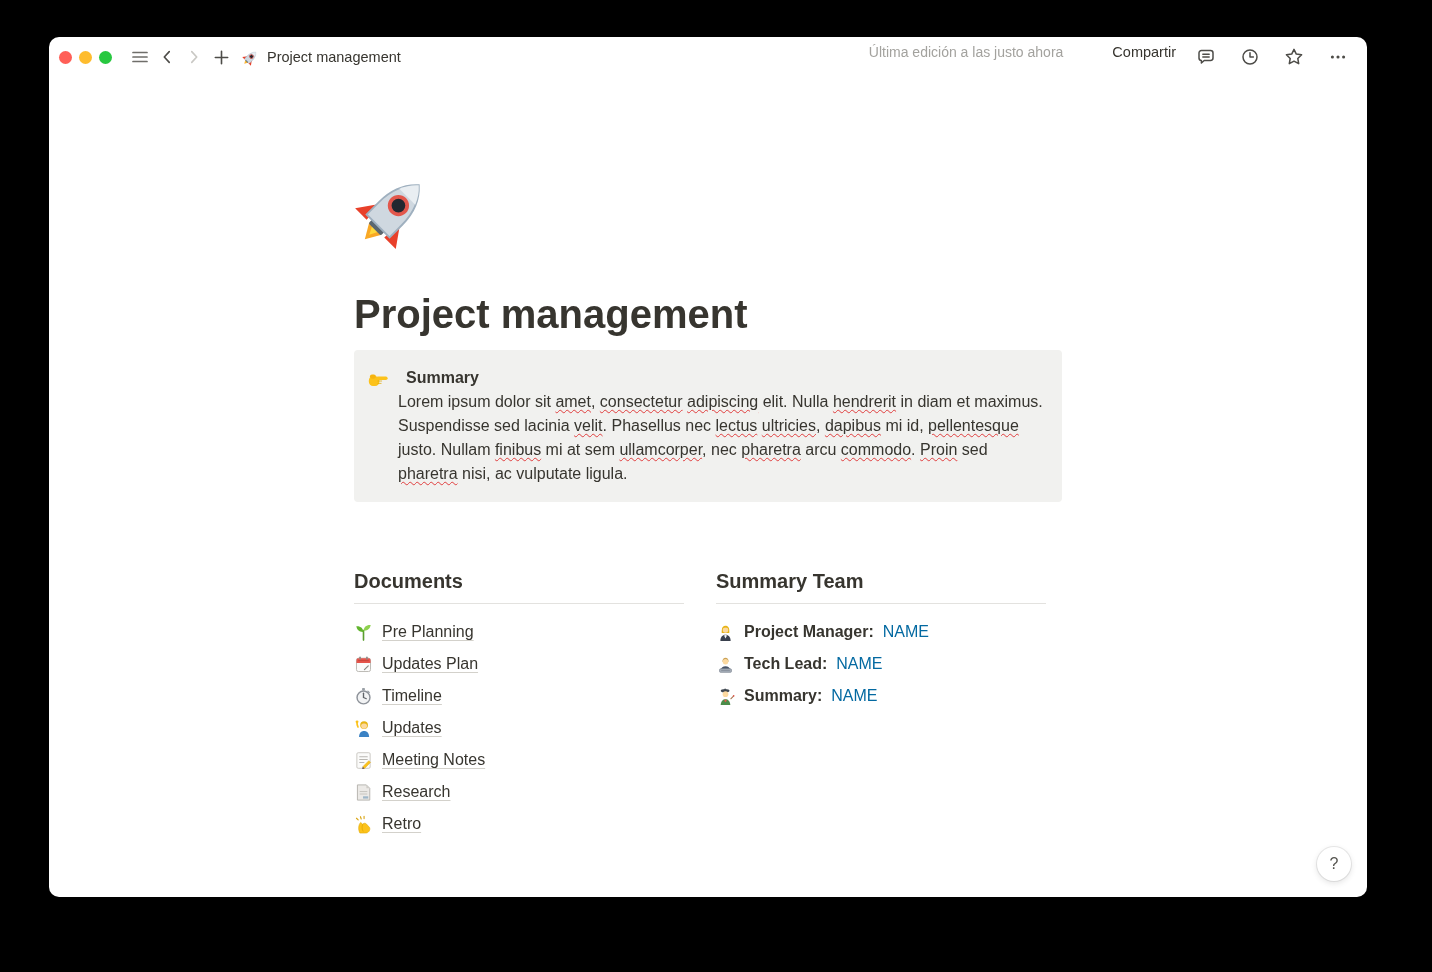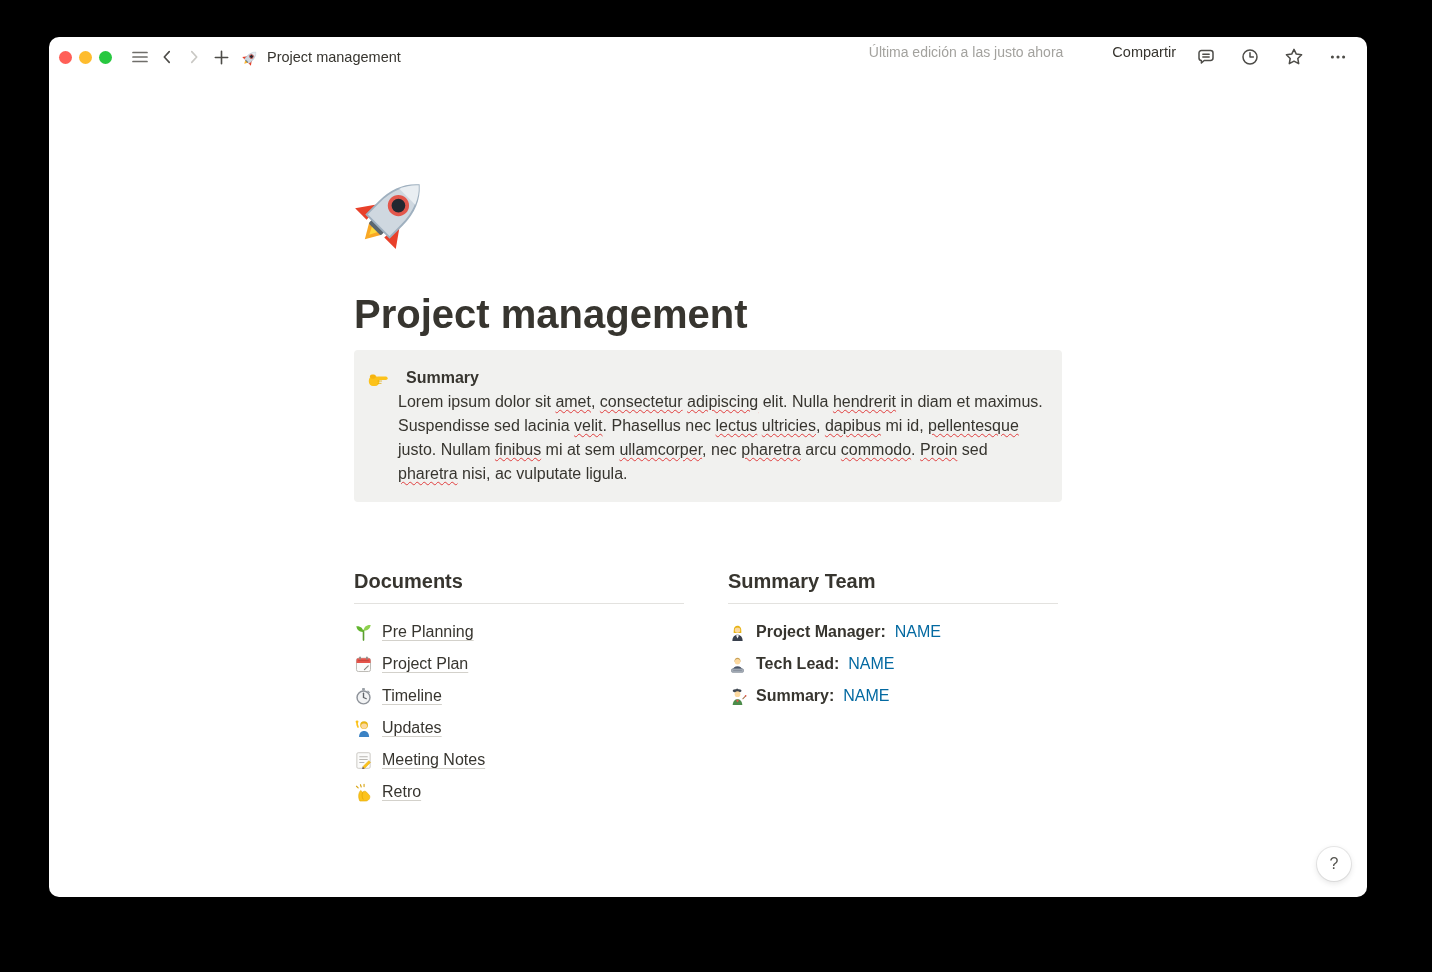--- a/index.html
+++ b/index.html
@@ -40,21 +40,21 @@
   .page-title{margin:40px 0 0;font-size:40px;line-height:48px;font-weight:700;color:var(--text);}
   .callout{margin-top:12px;background:var(--callout-bg);border-radius:4px;padding:16px 16px 16px 12px;display:flex;gap:8px;}
   .callout-icon{width:24px;height:24px;flex:none;display:flex;align-items:center;justify-content:center;margin-top:1px;}
   .callout-heading{font-weight:700;font-size:16px;line-height:24px;margin-left:8px;}
   .callout-body{font-size:16px;line-height:24px;}
   .sq{
     text-decoration:underline;text-decoration-style:wavy;
     text-decoration-color:var(--squiggle-red);text-decoration-thickness:1px;
     text-underline-offset:2px;
   }
-  .columns{display:flex;gap:44px;margin-top:66px;}
+  .columns{display:flex;gap:32px;margin-top:66px;}
   .col{width:330px;}
   .col h3{margin:0;font-size:20px;line-height:26px;font-weight:700;color:var(--text);
     padding-bottom:9px;border-bottom:1px solid var(--divider);}
   .item-list{padding-top:12px;}
   .doc-item{height:32px;display:flex;align-items:center;gap:9px;font-size:16px;cursor:pointer;}
   .doc-label{
     text-decoration:underline;text-decoration-color:var(--link-underline);
     text-decoration-thickness:1px;text-underline-offset:3px;
   }
   .team-item{height:32px;display:flex;align-items:center;gap:9px;font-size:16px;}
@@ -199,21 +199,21 @@
 
             <div class="doc-item">
               <svg class="emoji-svg" viewBox="0 0 20 20">
                 <rect x="2.6" y="3.4" width="14.8" height="14" rx="2" fill="#fbfbfa" stroke="#b9b7b2" stroke-width="1"></rect>
                 <path d="M2.6 5.4 a2 2 0 0 1 2 -2 h10.8 a2 2 0 0 1 2 2 v3 H2.6 Z" fill="#e5544b"></path>
                 <path d="M4.4 5.9 h11.2" stroke="#c8423a" stroke-width="1"></path>
                 <rect x="5.6" y="1.6" width="1.6" height="3.4" rx="0.8" fill="#8a8883"></rect>
                 <rect x="12.8" y="1.6" width="1.6" height="3.4" rx="0.8" fill="#8a8883"></rect>
                 <path d="M11 15.4 L15 11.4" stroke="#8a8883" stroke-width="1.3" stroke-linecap="round"></path>
               </svg>
-              <span class="doc-label">Project Plan</span>
+              <span class="doc-label">Updates Plan</span>
             </div>
 
             <div class="doc-item">
               <svg class="emoji-svg" viewBox="0 0 20 20">
                 <rect x="8.5" y="1" width="3" height="2.6" rx="0.7" fill="#9aa0a6"></rect>
                 <path d="M14.6 4.4 L16 5.8" stroke="#9aa0a6" stroke-width="1.4" stroke-linecap="round"></path>
                 <circle cx="10" cy="11" r="6.8" fill="#f2f3f4" stroke="#8d9299" stroke-width="1.5"></circle>
                 <path d="M10 11 V6.6" stroke="#5f6368" stroke-width="1.4" stroke-linecap="round"></path>
                 <path d="M10 11 L13 12.4" stroke="#5f6368" stroke-width="1.2" stroke-linecap="round"></path>
               </svg>
@@ -235,20 +235,29 @@
             <div class="doc-item">
               <svg class="emoji-svg" viewBox="0 0 20 20">
                 <rect x="3" y="1.8" width="14" height="16.4" rx="1.4" fill="#fbfbfa" stroke="#c9c7c2" stroke-width="1"></rect>
                 <path d="M6 6 h8 M6 9 h8 M6 12 h4.5" stroke="#b9b7b2" stroke-width="1.1" stroke-linecap="round"></path>
                 <path d="M9.2 16.6 L15.6 10.2 L17.4 12 L11 18.4 Z" fill="#fcc21b" stroke="#d9a514" stroke-width="0.5"></path>
                 <path d="M9.2 16.6 L8.6 19 L11 18.4 Z" fill="#5d4037"></path>
               </svg>
               <span class="doc-label">Meeting Notes</span>
             </div>
 
+            <div class="doc-item">
+              <svg class="emoji-svg" viewBox="0 0 20 20">
+                <path d="M3.6 2 H13 L16.6 5.6 V18 H3.6 Z" fill="#eceae7" stroke="#b5b3ae" stroke-width="1"></path>
+                <path d="M13 2 V5.6 H16.6 Z" fill="#cfcdc8"></path>
+                <path d="M6 9 h8 M6 11.6 h8" stroke="#c5c3be" stroke-width="1"></path>
+                <rect x="9.5" y="14" width="5.5" height="2.4" fill="#9fb7c9"></rect>
+              </svg>
+              <span class="doc-label">Research</span>
+            </div>
 
             <div class="doc-item">
               <svg class="emoji-svg" viewBox="0 0 20 20">
                 <path d="M2.6 3.4 L4.4 5.2 M6.8 1.8 L7.6 4.2 M10.6 1.4 L10.6 3.8" stroke="#d9a514" stroke-width="1.2" stroke-linecap="round"></path>
                 <path d="M6.2 19 C4.2 15.2 4.6 10.4 7 7.8 L9.2 9.8 C9.8 8.6 11.4 8.2 12.8 9.2 L16.4 13.2 C17.4 16.2 15.2 19 12.2 19 Z" fill="#fcc21b" stroke="#e0a800" stroke-width="0.6"></path>
                 <path d="M9.2 9.8 C8.2 12.2 8.2 15.2 9.8 17.4" stroke="#e0a800" stroke-width="0.8" fill="none"></path>
               </svg>
               <span class="doc-label">Retro</span>
             </div>
 

